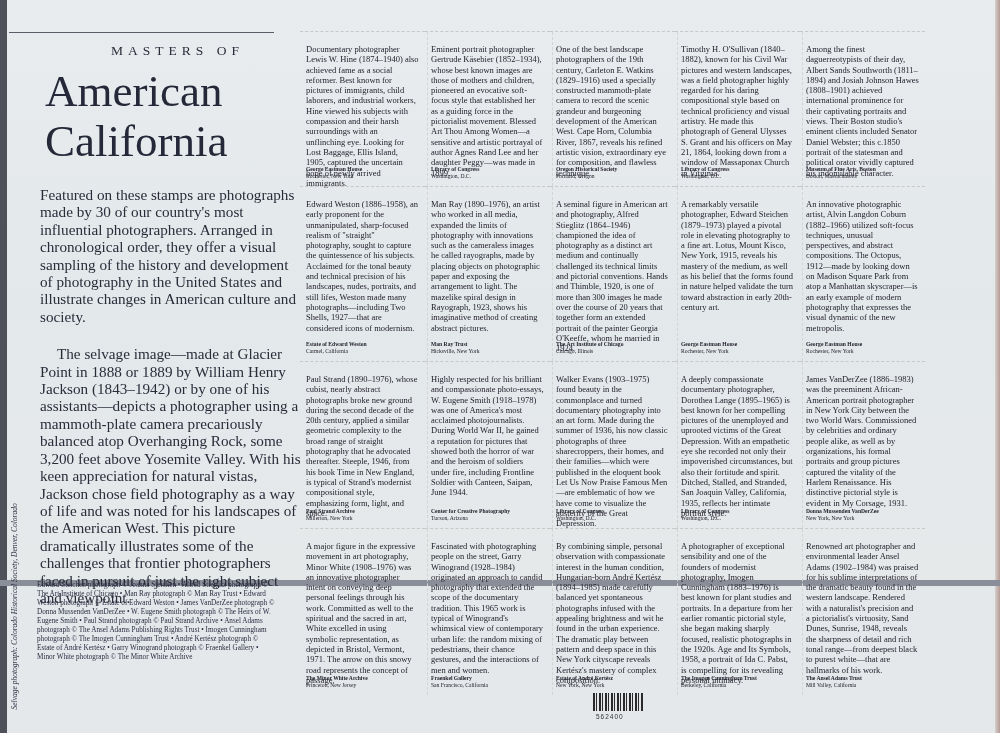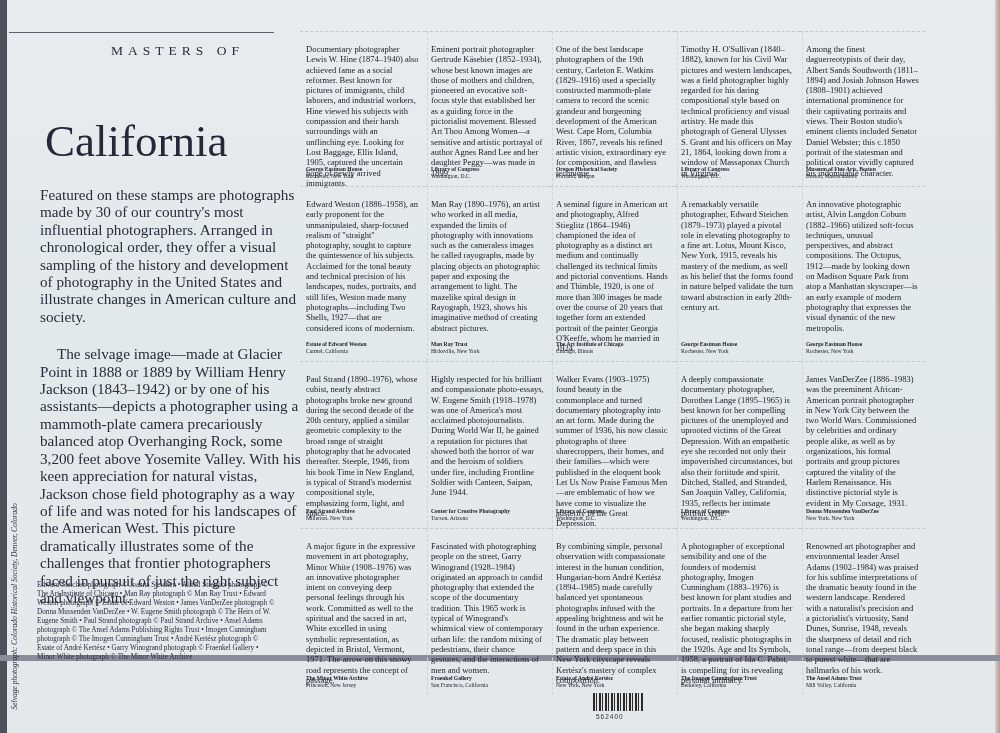--- a/index.html
+++ b/index.html
@@ -4,21 +4,21 @@
 <style>
   * { box-sizing: border-box; margin: 0; padding: 0; }
   html, body { width: 1000px; height: 733px; overflow: hidden; }
   body {
     background: #e4e8ea;
     font-family: "Liberation Serif", "DejaVu Serif", serif;
     color: #1e2030;
     position: relative;
   }
   .sheet {
-    position: absolute; left: 0; top: 0; width: 1000px; height: 661px;
+    position: absolute; left: 0; top: 0; width: 1000px; height: 586px;
     background: linear-gradient(180deg, #e9ecee 0%, #e3e8eb 50%, #e6e9ea 100%);
   }
   .left-edge {
     position: absolute; left: 0; top: 0; width: 7px; height: 733px;
     background: #4e505a;
   }
   .right-edge {
     position: absolute; right: 0; top: 0; width: 5px; height: 733px;
     background: linear-gradient(90deg, #d6d0cc, #b59a95);
   }
@@ -91,21 +91,21 @@
 
 <div class="sheet">
   <div class="left-edge"></div>
   <div class="right-edge"></div>
   <div class="bottom-edge"></div>
 
   <div class="selvage">
     <div class="rule"></div>
     <div class="masters">MASTERS OF</div>
     <h1 class="title">
-      <br>
+      <span>American</span><br>
       <span>California</span>
     </h1>
     <div class="intro">
       <p>Featured on these stamps are photographs made by 30 of our country's most influential photographers. Arranged in chronological order, they offer a visual sampling of the history and development of photography in the United States and illustrate changes in American culture and society.</p>
       <p>The selvage image—made at Glacier Point in 1888 or 1889 by William Henry Jackson (1843–1942) or by one of his assistants—depicts a photographer using a mammoth-plate camera precariously balanced atop Overhanging Rock, some 3,200 feet above Yosemite Valley. With his keen appreciation for natural vistas, Jackson chose field photography as a way of life and was noted for his landscapes of the American West. This picture dramatically illustrates some of the challenges that frontier photographers faced in pursuit of just the right subject and viewpoint.</p>
     </div>
     <div class="credits">Edward Steichen photograph © Joanna Steichen • Alfred Stieglitz photograph © The Art Institute of Chicago • Man Ray photograph © Man Ray Trust • Edward Weston photograph © Estate of Edward Weston • James VanDerZee photograph © Donna Mussenden VanDerZee • W. Eugene Smith photograph © The Heirs of W. Eugene Smith • Paul Strand photograph © Paul Strand Archive • Ansel Adams photograph © The Ansel Adams Publishing Rights Trust • Imogen Cunningham photograph © The Imogen Cunningham Trust • André Kertész photograph © Estate of André Kertész • Garry Winogrand photograph © Fraenkel Gallery • Minor White photograph © The Minor White Archive</div>
     <div class="vertical-credit">Selvage photograph: Colorado Historical Society, Denver, Colorado</div>
   </div>
 

